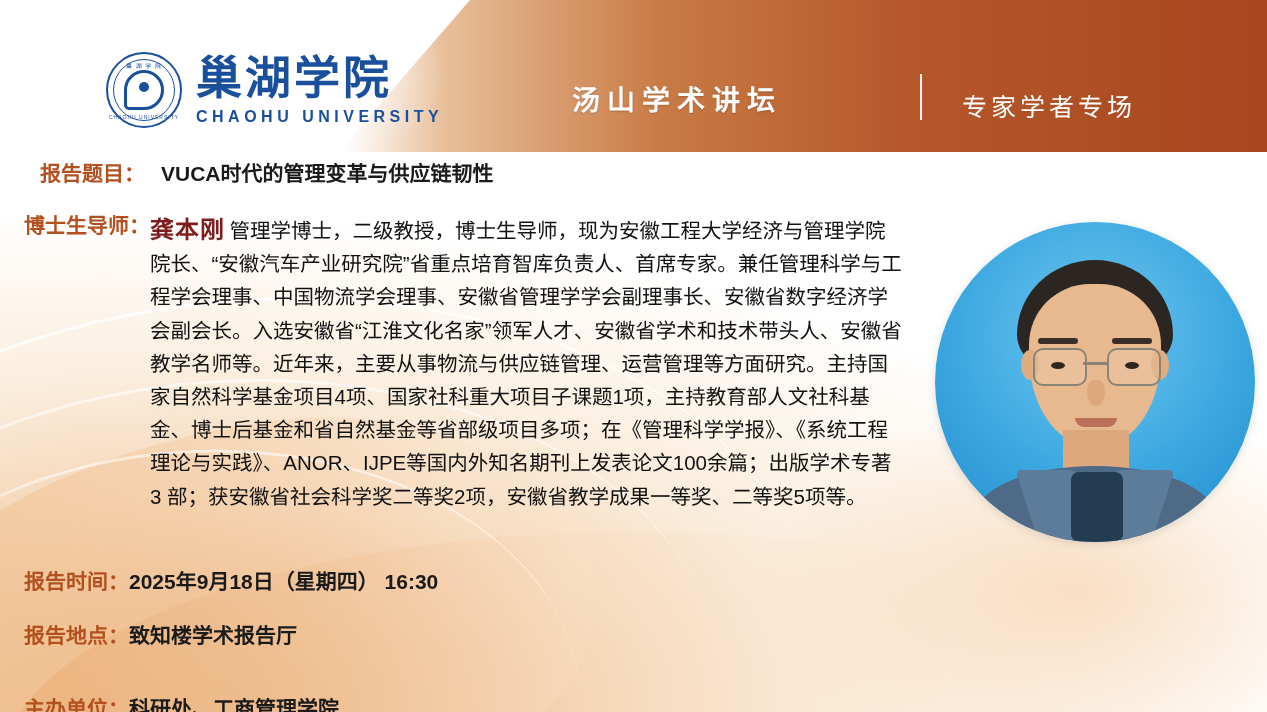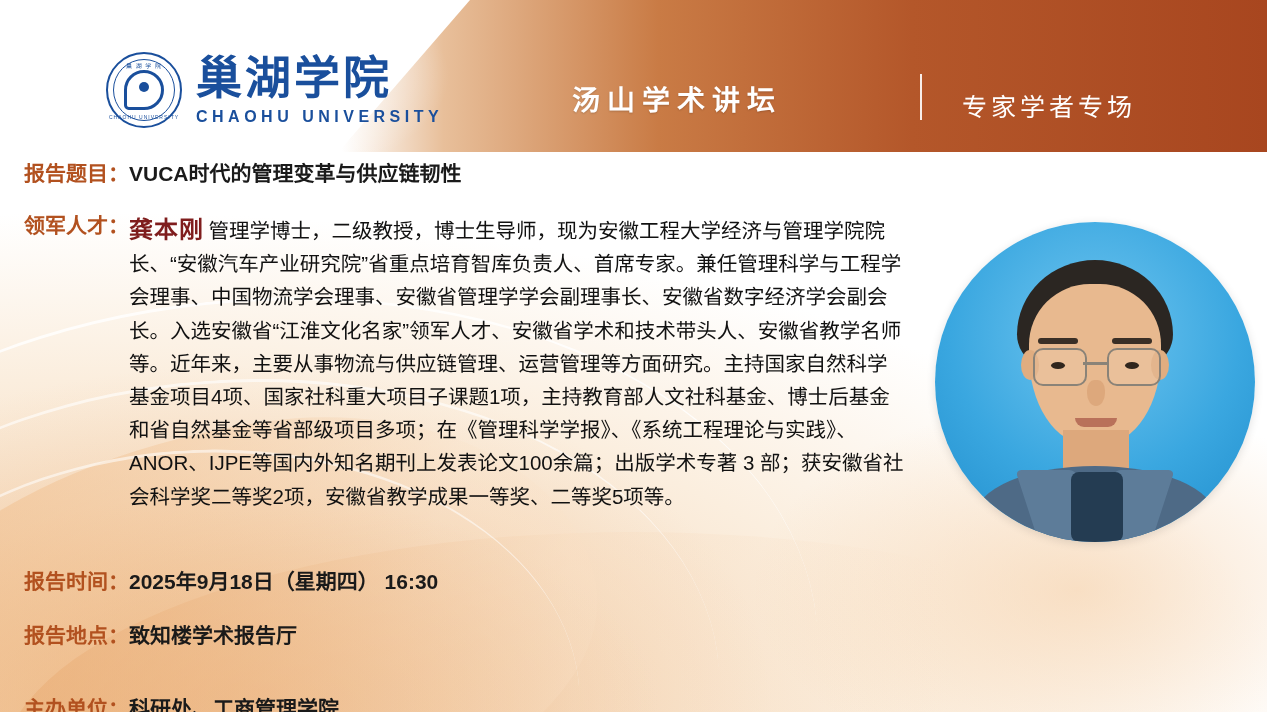--- a/index.html
+++ b/index.html
@@ -211,21 +211,21 @@
     white-space: nowrap;
     line-height: 1.5;
   }
   .value {
     color: #1a1a1a;
     font-size: 21px;
     font-weight: bold;
     line-height: 1.5;
   }
 
-  #row-title { left: 24px; top: 158px; }
+  #row-title { left: 40px; top: 158px; gap: 16px; }
   #row-bio   { left: 24px; top: 210px; width: 880px; }
   #row-time  { left: 24px; top: 566px; }
   #row-place { left: 24px; top: 620px; }
   #row-org   { left: 24px; top: 674px; margin-top: 19px; }
 
   .bio-name {
     font-size: 24px;
     font-weight: bold;
     color: #7f1d1d;
     letter-spacing: 1px;
@@ -389,21 +389,21 @@
     <div class="header-divider"></div>
     <div class="header-sub">专家学者专场</div>
   </div>
 
   <div class="row" id="row-title">
     <span class="label">报告题目：</span>
     <span class="value">VUCA时代的管理变革与供应链韧性</span>
   </div>
 
   <div class="row" id="row-bio">
-    <span class="label">领军人才：</span>
+    <span class="label">博士生导师：</span>
     <div class="bio-body">
       <span class="bio-name">龚本刚</span>
       <span class="bio-text">管理学博士，二级教授，博士生导师，现为安徽工程大学经济与管理学院院长、“安徽汽车产业研究院”省重点培育智库负责人、首席专家。兼任管理科学与工程学会理事、中国物流学会理事、安徽省管理学学会副理事长、安徽省数字经济学会副会长。入选安徽省“江淮文化名家”领军人才、安徽省学术和技术带头人、安徽省教学名师等。近年来，主要从事物流与供应链管理、运营管理等方面研究。主持国家自然科学基金项目4项、国家社科重大项目子课题1项，主持教育部人文社科基金、博士后基金和省自然基金等省部级项目多项；在《管理科学学报》、《系统工程理论与实践》、ANOR、IJPE等国内外知名期刊上发表论文100余篇；出版学术专著 3 部；获安徽省社会科学奖二等奖2项，安徽省教学成果一等奖、二等奖5项等。</span>
     </div>
   </div>
 
   <div class="portrait">
     <div class="p-hair"></div>
     <div class="p-face"></div>
     <div class="p-ear-l"></div>

